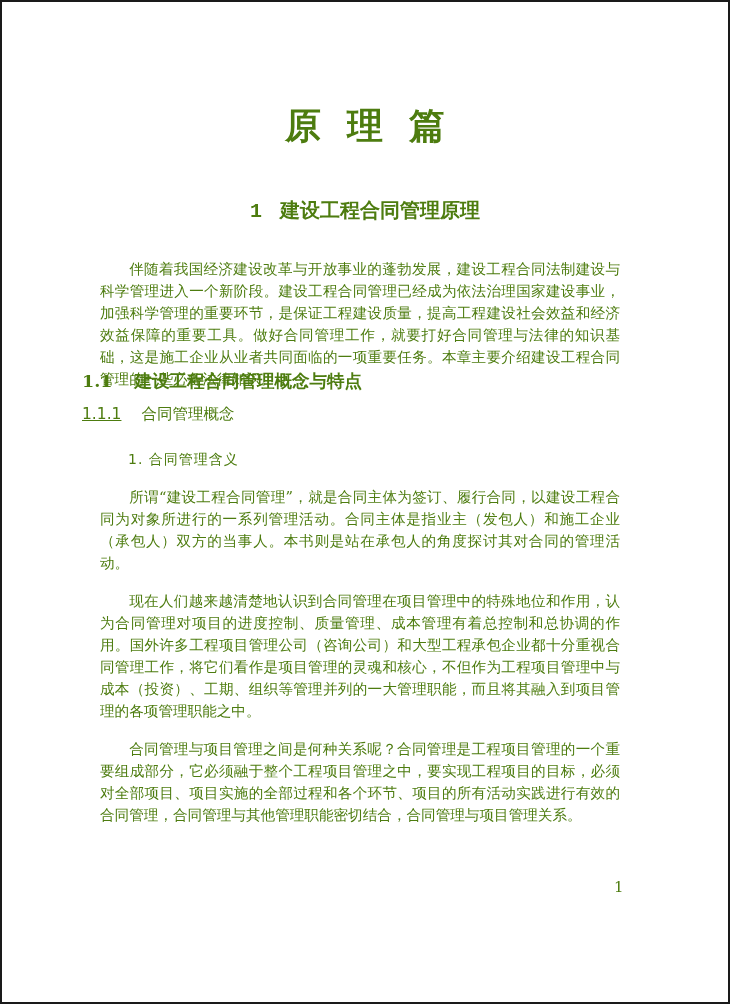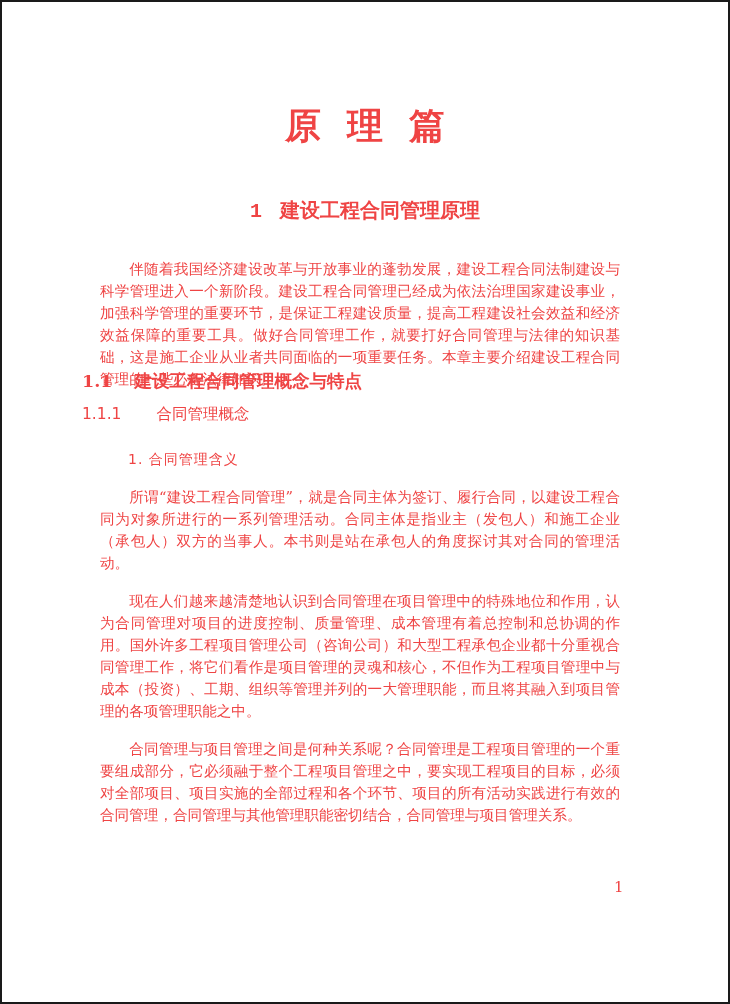--- a/index.html
+++ b/index.html
@@ -2,21 +2,21 @@
 <html><head>
   <meta charset="utf-8">
   <style>
     html, body { margin: 0; padding: 0; background: #ffffff; }
     body { width: 730px; height: 1004px; overflow: hidden; }
     .page {
       position: relative;
       width: 726px; height: 1000px;
       border: 2px solid #1a1a1a;
       background: #ffffff;
-      color: #ef4444;
+      color: #4d7c0f;
       font-family: "DejaVu Serif", "Liberation Serif", serif;
     }
     .part-title {
       position: absolute; left: 0; width: 100%; top: 100px;
       text-align: center; font-size: 36px; font-weight: bold;
       letter-spacing: 26px; text-indent: 26px;
       font-family: "DejaVu Serif", "Liberation Serif", serif;
     }
     .chapter-title {
       position: absolute; left: 0; width: 100%; top: 195px;
@@ -34,21 +34,21 @@
       position: absolute; left: 80px; top: 367px;
       font-size: 17.5px; font-weight: bold;
       font-family: "DejaVu Sans", "Liberation Sans", sans-serif;
     }
     .h2 .num { font-family: "DejaVu Serif", "Liberation Serif", serif; margin-right: 22px; }
     .h3 {
       position: absolute; left: 80px; top: 402px;
       font-size: 15.5px;
       font-family: "DejaVu Sans", "Liberation Sans", sans-serif;
     }
-    .h3 .num { margin-right: 35px; }
+    .h3 .num { margin-right: 20px; text-decoration: underline; }
     .h4 {
       margin: 0; text-indent: 2em; font-size: 14px;
       font-family: "DejaVu Sans", "Liberation Sans", sans-serif;
       letter-spacing: 1px;
     }
     .page-number {
       position: absolute; left: 612px; top: 876px;
       font-size: 15px;
     }
   </style>

